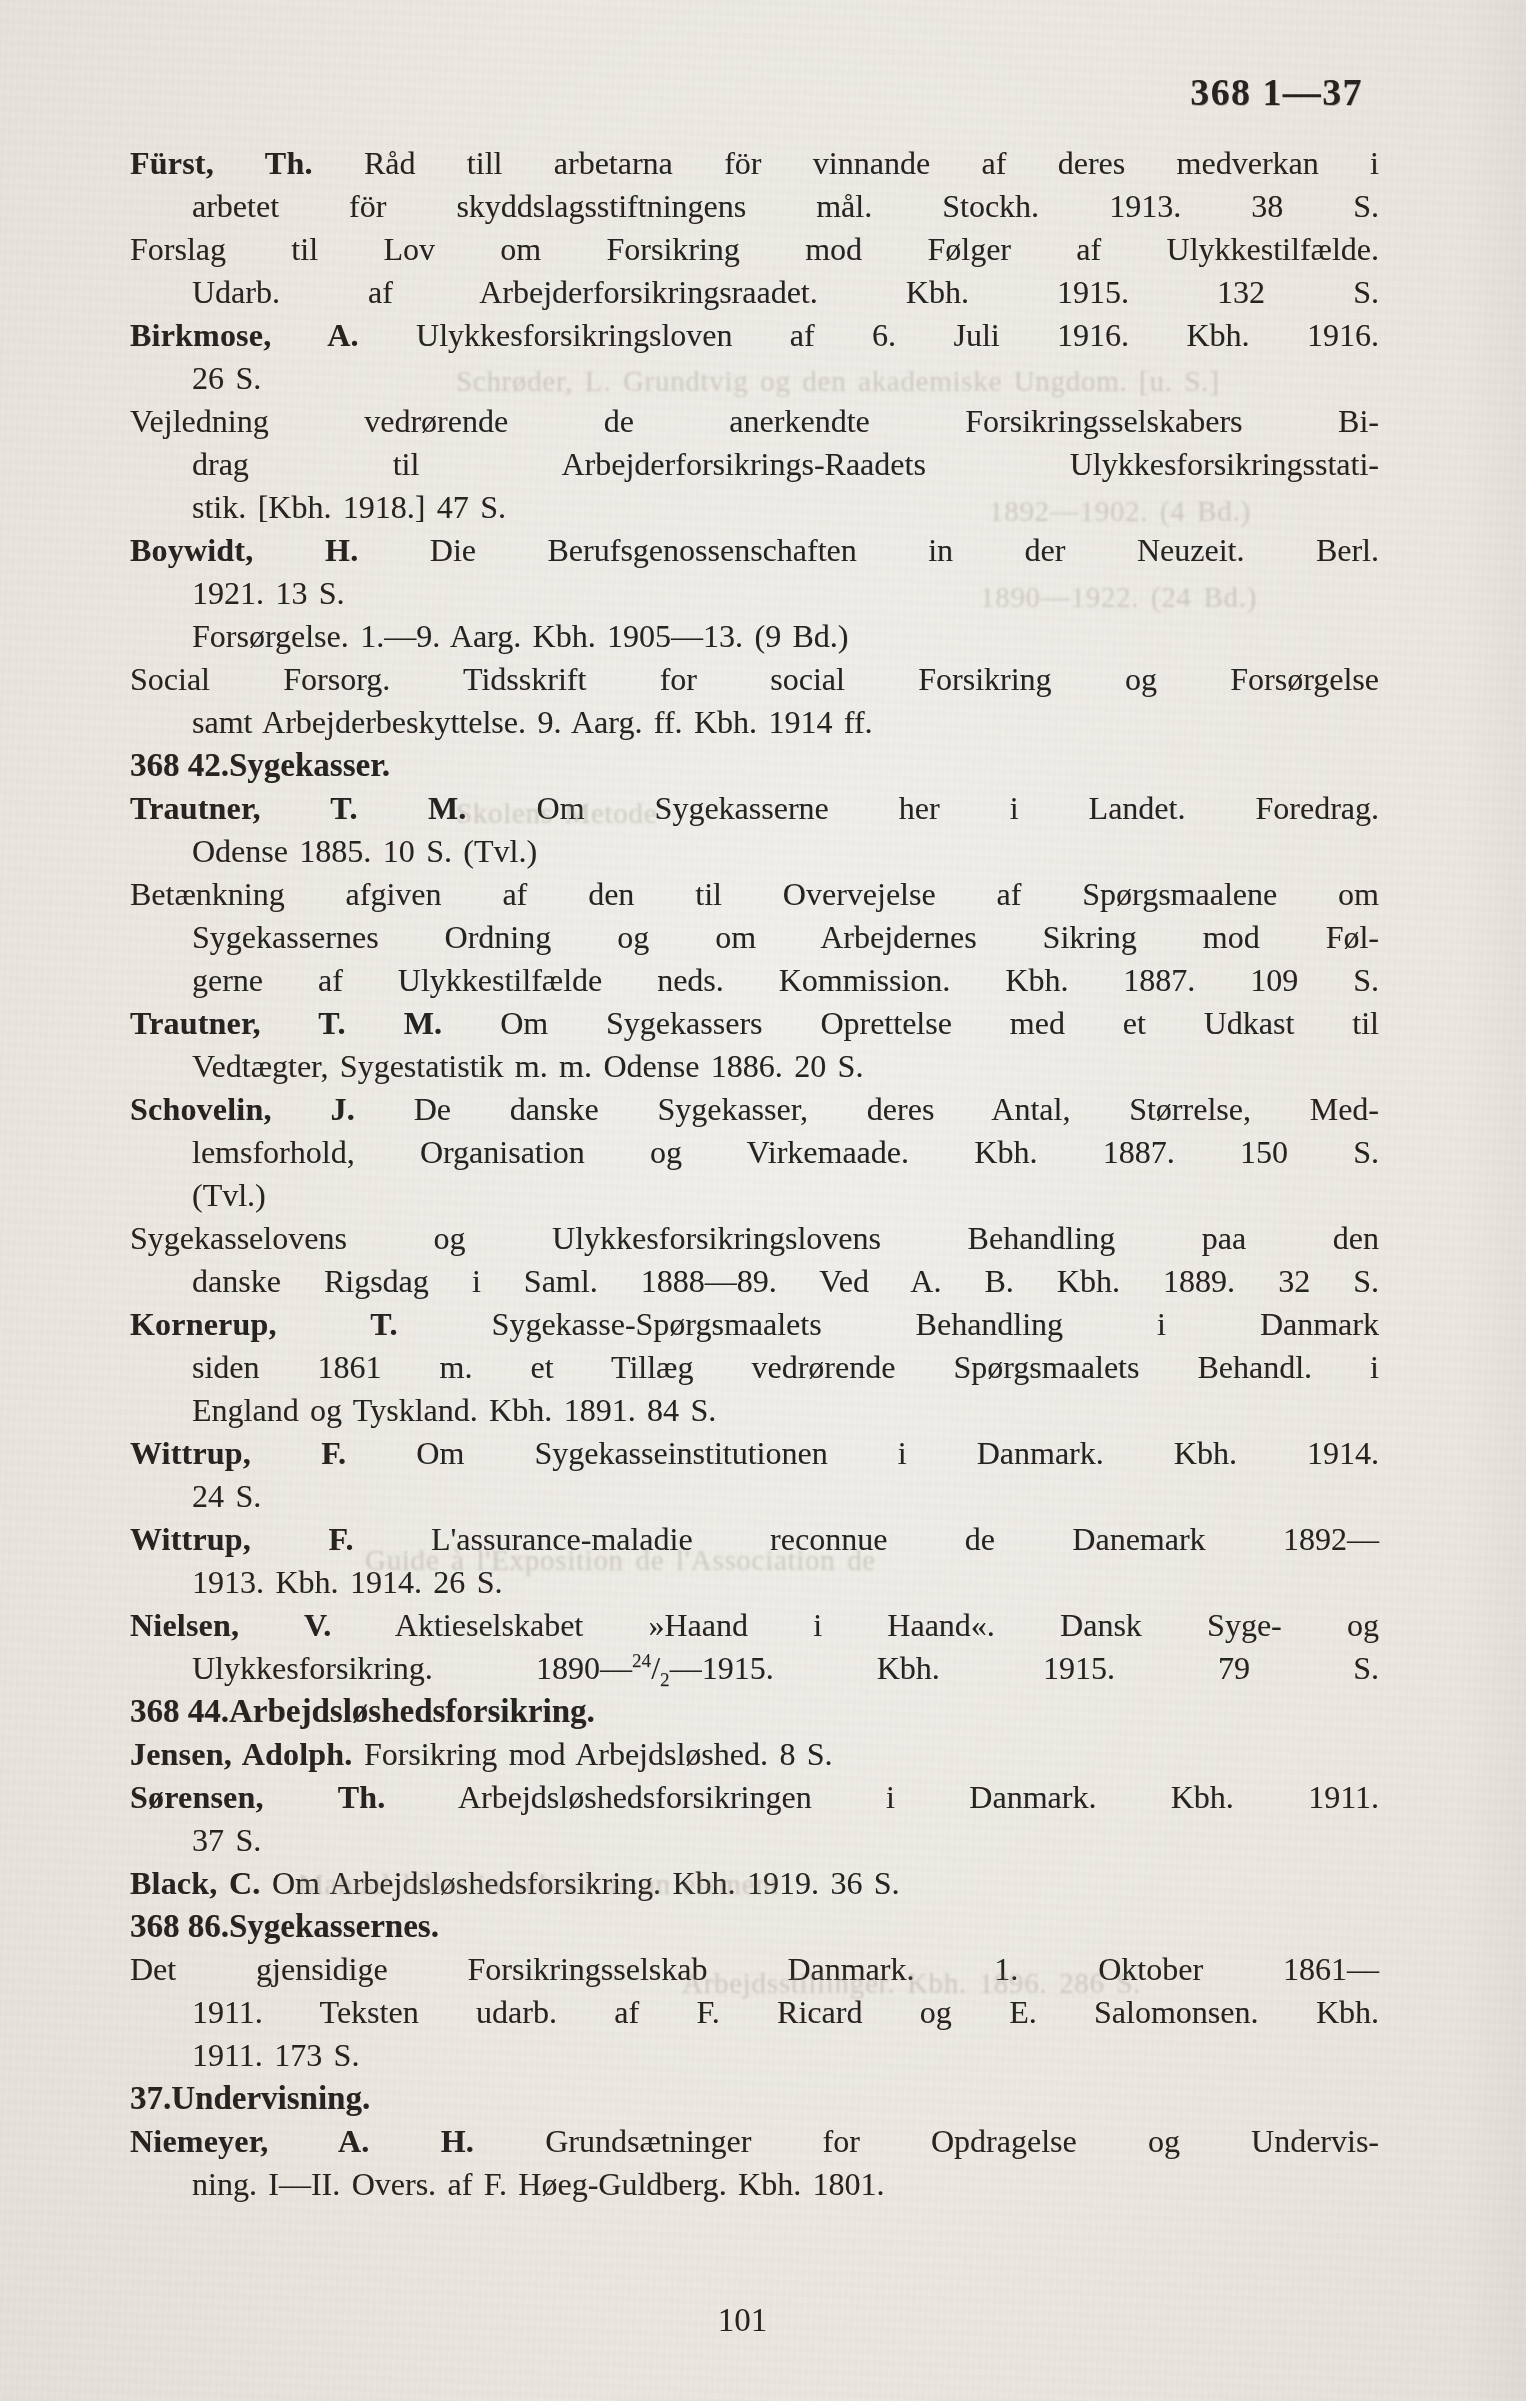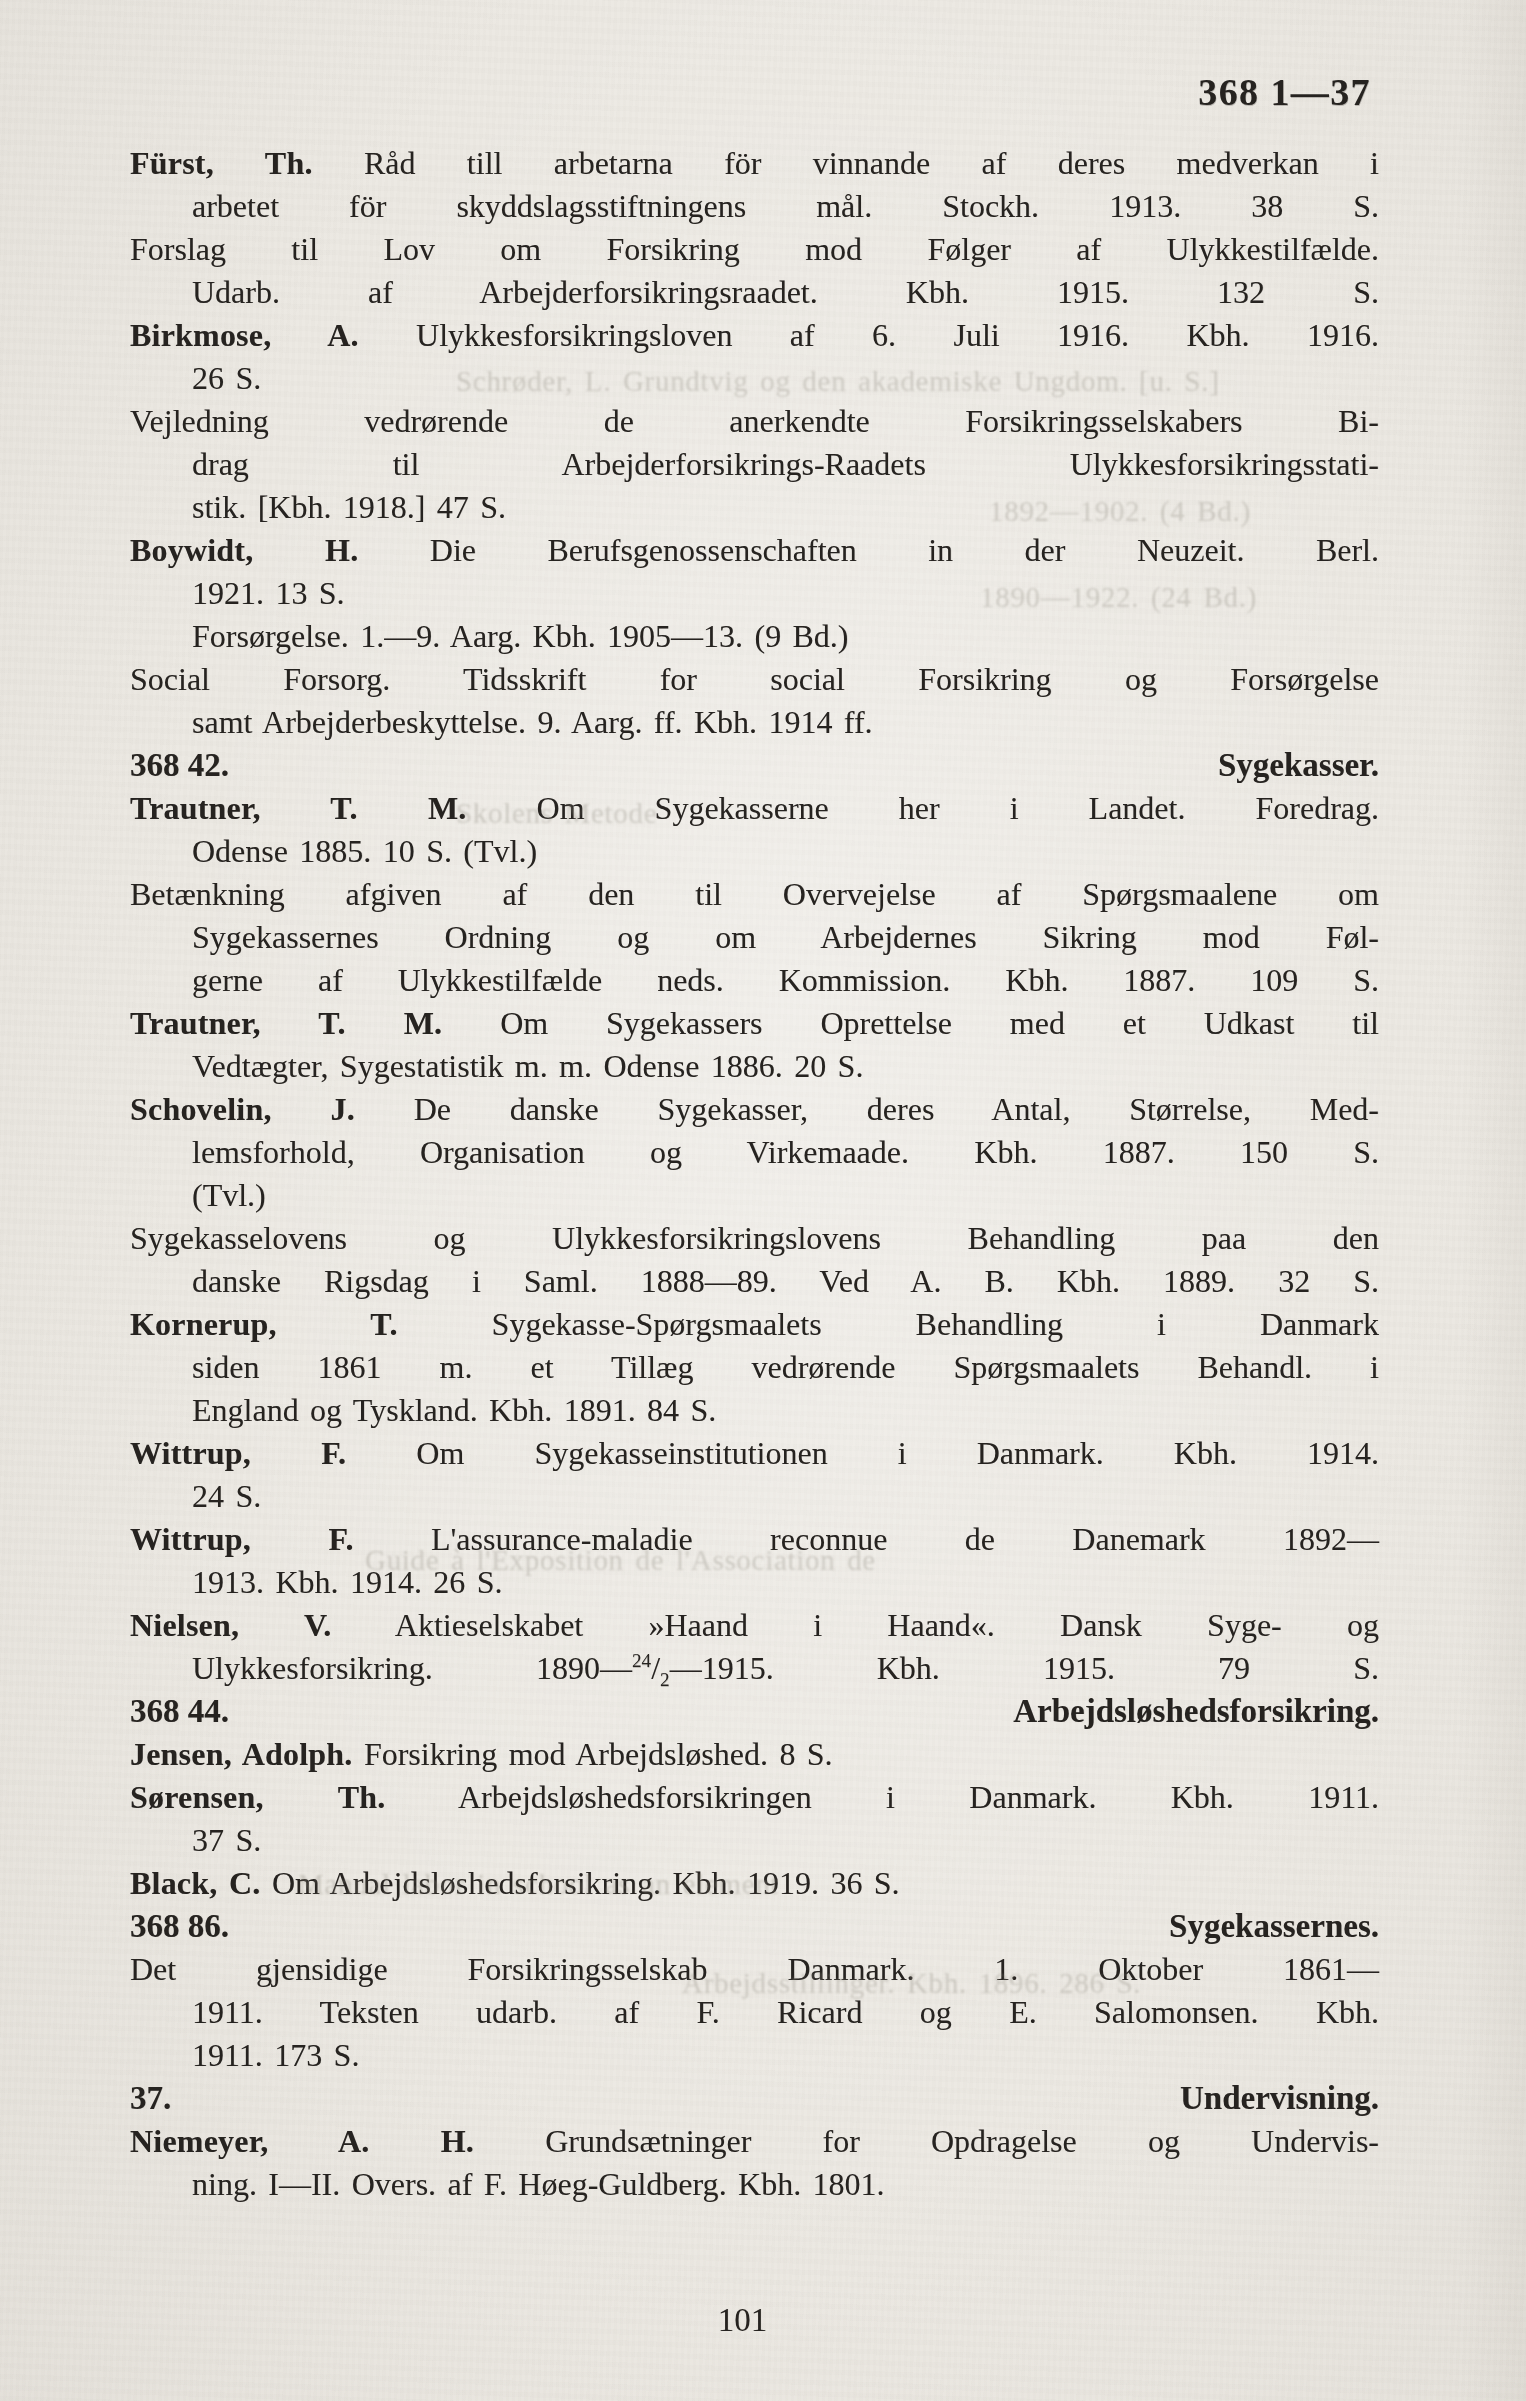--- a/index.html
+++ b/index.html
@@ -19,21 +19,21 @@
       radial-gradient(ellipse at 52% 42%, rgba(255,255,255,0.30) 0%, rgba(255,255,255,0.0) 55%, rgba(90,80,65,0.06) 100%),
       repeating-linear-gradient(92deg, rgba(120,110,95,0.018) 0 3.4px, rgba(255,255,255,0.016) 3.4px 6.2px),
       repeating-linear-gradient(2deg, rgba(100,95,85,0.014) 0 5.3px, rgba(255,255,255,0.013) 5.3px 11px);
     overflow:hidden;
     font-family:"Liberation Serif","DejaVu Serif",serif;
     color:var(--ink);
   }
   .header-class{
     position:absolute;
     top:70px;
-    right:156px;
+    right:164px;
     font-size:38px;
     font-weight:bold;
     letter-spacing:1.4px;
     text-shadow:0.5px 0.5px 0 rgba(40,36,32,0.25);
   }
   .text-block{
     position:absolute;
     left:130px;
     top:142px;
     width:1249px;
@@ -51,21 +51,20 @@
   .line.just{
     white-space:normal;
     text-align:justify;
     text-align-last:justify;
   }
   .b{font-weight:bold;letter-spacing:0.2px;}
   .sup{vertical-align:super;font-size:60%;line-height:0;}
   .sub{vertical-align:sub;font-size:60%;line-height:0;}
   .section-row{
     display:flex;
-    justify-content:space-between;
     align-items:baseline;
     height:43px;
     line-height:43px;
     font-size:33px;
     font-weight:bold;
     text-shadow:0.4px 0.4px 0 rgba(45,40,35,0.25);
   }
   .page-number{
     position:absolute;
     top:2302px;

